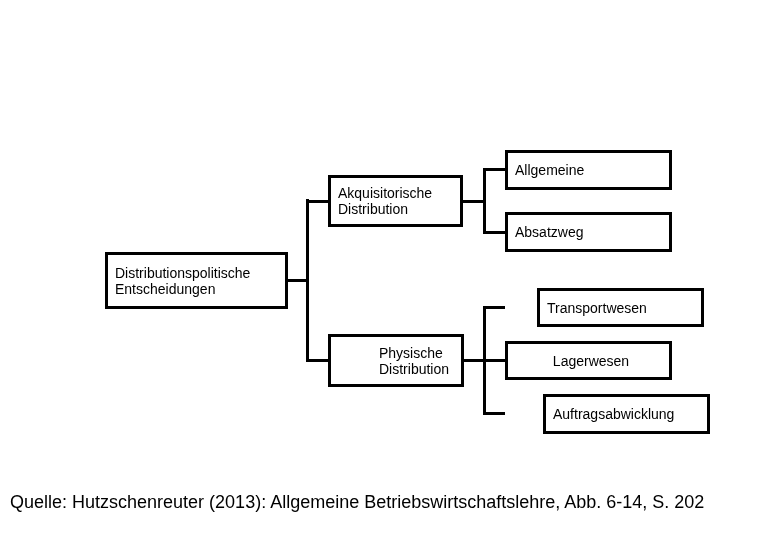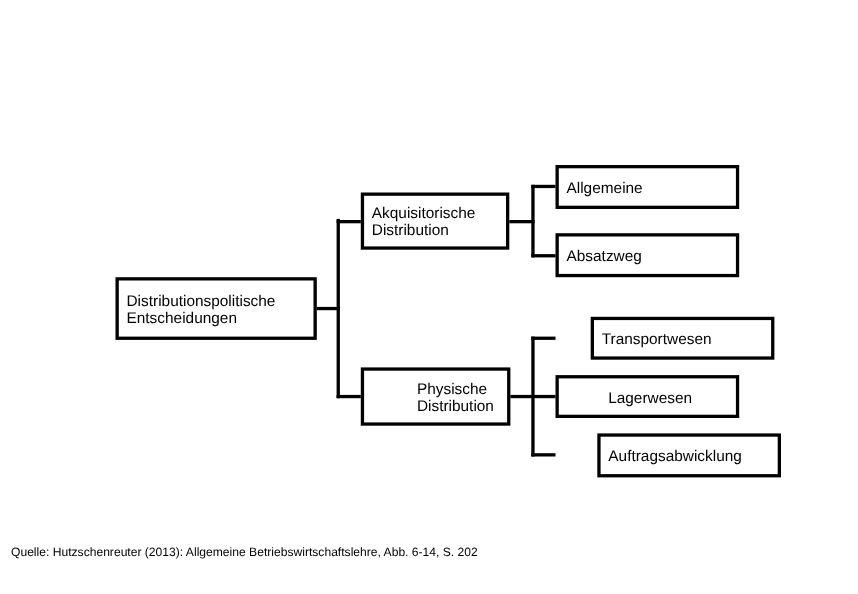--- a/index.html
+++ b/index.html
@@ -32,21 +32,21 @@
   }
   .node span { display: block; }
   .conn {
     position: absolute;
     background: #000000;
   }
   .source-note {
     position: absolute;
     left: 10px;
     top: 495px;
-    font-size: 11px;
+    font-size: 18px;
     line-height: 14px;
     white-space: nowrap;
     text-align: right;
   }
 
   
   #n-root   { left: 105px; top: 252px; width: 183px; height: 57px; }
   #n-akqui  { left: 328px; top: 175px; width: 135px; height: 52px; }
   #n-phys   { left: 328px; top: 334px; width: 136px; height: 53px; padding-left: 48px; }
   #n-ao     { left: 505px; top: 150px; width: 167px; height: 40px; }

